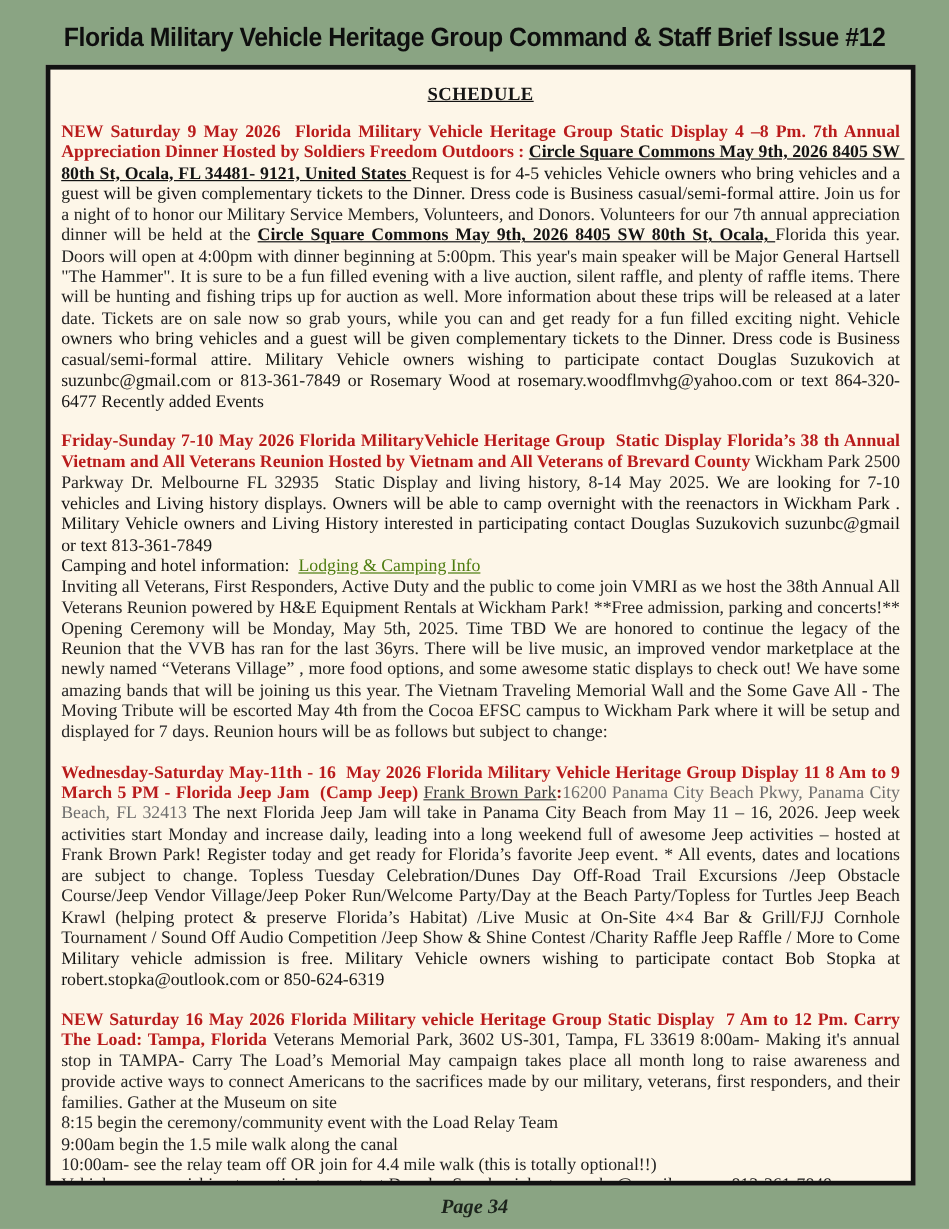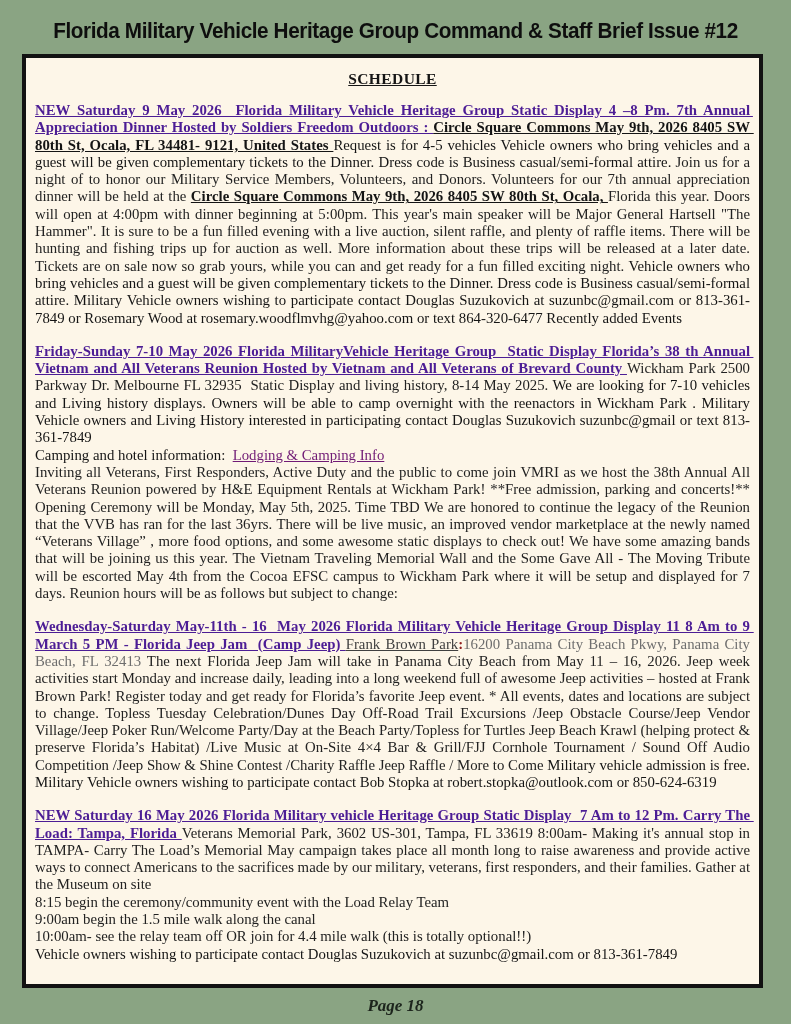--- a/index.html
+++ b/index.html
@@ -14,21 +14,21 @@
     padding-top: 18px;
     font-family: "Liberation Sans", sans-serif;
     font-weight: bold;
     font-size: 22px;
     letter-spacing: -0.4px;
     transform: scaleX(0.94);
     transform-origin: center top;
     color: #0e0e0e;
   }
   .panel {
-    margin: 10px 28px 0 22px;
+    margin: 10px 28px 0 38px;
     background: #fdf6e8;
     border: 4px solid #121212;
     box-sizing: border-box;
     height: 934px;
     padding: 6px 9px 4px 9px;
     overflow: hidden;
   }
   .schedule-heading {
     text-align: center;
     font-weight: bold;
@@ -42,28 +42,28 @@
     font-size: 14.8px;
     line-height: 17.3px;
     text-align: justify;
     white-space: pre-wrap;
     color: #1d1d1d;
     margin: 0 0 16px 0;
     -webkit-hyphens: auto;
     hyphens: auto;
   }
   .para:last-child { margin-bottom: 0; }
-  .run-rbu { color: #4c1d95; font-weight: bold; text-decoration: underline; }
+  .run-rbu { color: #b91c1c; font-weight: bold; }
   .run-bu  { color: #141414; font-weight: bold; text-decoration: underline; }
   .run-b   { color: #141414; font-weight: normal; }
   .run-n   { color: #222222; }
   .run-u   { color: #404040; text-decoration: underline; }
   .run-r   { color: #921d1d; font-weight: bold; }
   .run-g   { color: #6e6e6e; }
-  .run-link { color: #701a75; cursor: pointer; }
+  .run-link { color: #4d7c0f; cursor: pointer; }
   .footer {
     text-align: center;
     margin-top: 8px;
     font-weight: bold;
     font-style: italic;
     font-size: 17px;
     color: #1c241c;
   }
 </style>
 </head>
@@ -80,13 +80,13 @@
 Inviting all Veterans, First Responders, Active Duty and the public to come join VMRI as we host the 38th Annual All Veterans Reunion powered by H&amp;E Equipment Rentals at Wickham Park! **Free admission, parking and concerts!** Opening Ceremony will be Monday, May 5th, 2025. Time TBD We are honored to continue the legacy of the Reunion that the VVB has ran for the last 36yrs. There will be live music, an improved vendor marketplace at the newly named “Veterans Village” , more food options, and some awesome static displays to check out! We have some amazing bands that will be joining us this year. The Vietnam Traveling Memorial Wall and the Some Gave All - The Moving Tribute will be escorted May 4th from the Cocoa EFSC campus to Wickham Park where it will be setup and displayed for 7 days. Reunion hours will be as follows but subject to change:</span></div>
       <div class="para"><span class="run-rbu">Wednesday-Saturday May-11th - 16  May 2026 Florida Military Vehicle Heritage Group Display 11 8 Am to 9 March 5 PM - Florida Jeep Jam  (Camp Jeep) </span><span class="run-u">Frank Brown Park</span><span class="run-r">:</span><span class="run-g">16200 Panama City Beach Pkwy, Panama City Beach, FL 32413 </span><span class="run-n">The next Florida Jeep Jam will take in Panama City Beach from May 11 – 16, 2026. Jeep week activities start Monday and increase daily, leading into a long weekend full of awesome Jeep activities – hosted at Frank Brown Park! Register today and get ready for Florida’s favorite Jeep event. * All events, dates and locations are subject to change. Topless Tuesday Celebration/Dunes Day Off-Road Trail Excursions /Jeep Obstacle Course/Jeep Vendor Village/Jeep Poker Run/Welcome Party/Day at the Beach Party/Topless for Turtles Jeep Beach Krawl (helping protect &amp; preserve Florida’s Habitat) /Live Music at On-Site 4×4 Bar &amp; Grill/FJJ Cornhole Tournament / Sound Off Audio Competition /Jeep Show &amp; Shine Contest /Charity Raffle Jeep Raffle / More to Come </span><span class="run-b">Military vehicle admission is free. Military Vehicle owners wishing to participate contact Bob Stopka at robert.stopka@outlook.com or 850-624-6319</span></div>
       <div class="para"><span class="run-rbu">NEW Saturday 16 May 2026 Florida Military vehicle Heritage Group Static Display  7 Am to 12 Pm. Carry The Load: Tampa, Florida </span><span class="run-n">Veterans Memorial Park, 3602 US-301, Tampa, FL 33619 8:00am- Making it's annual stop in TAMPA- Carry The Load’s Memorial May campaign takes place all month long to raise awareness and provide active ways to connect Americans to the sacrifices made by our military, veterans, first responders, and their families. Gather at the Museum on site
 8:15 begin the ceremony/community event with the Load Relay Team
 9:00am begin the 1.5 mile walk along the canal
 10:00am- see the relay team off OR join for 4.4 mile walk (this is totally optional!!)
 </span><span class="run-b">Vehicle owners wishing to participate contact Douglas Suzukovich at suzunbc@gmail.com or 813-361-7849</span></div>
     </div>
 </div>
 
-<div class="footer">Page 18</div>
+<div class="footer">Page 34</div>
 
 </body></html>

